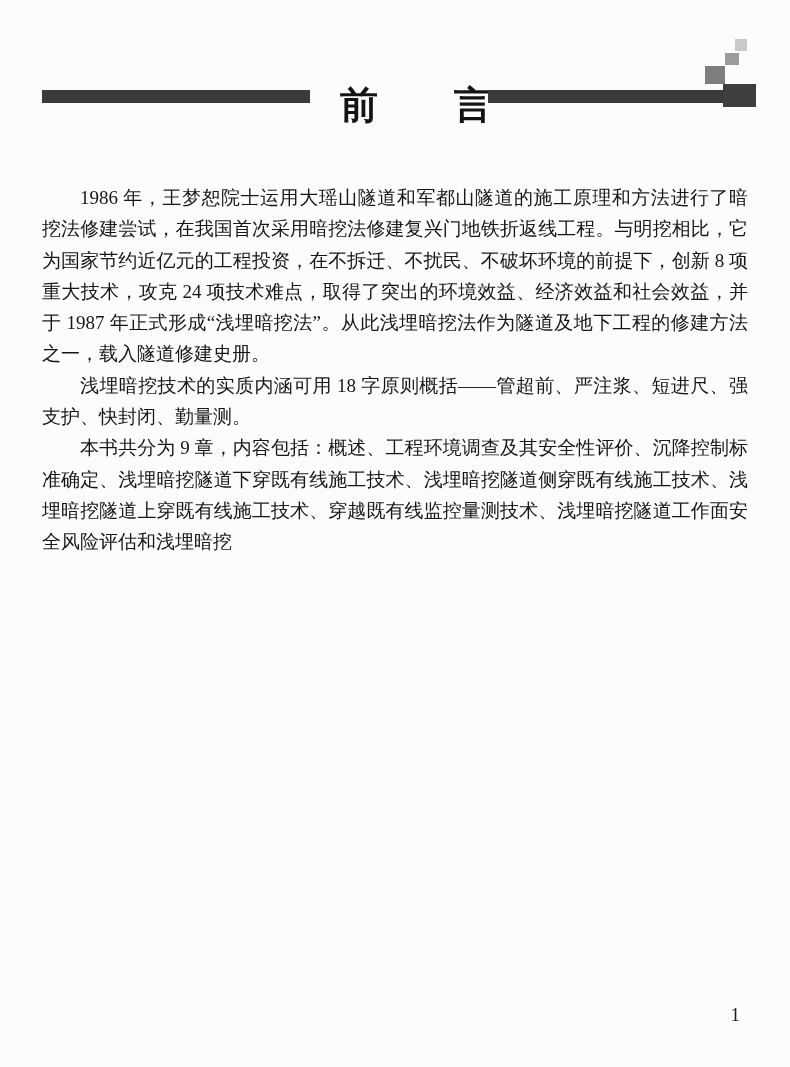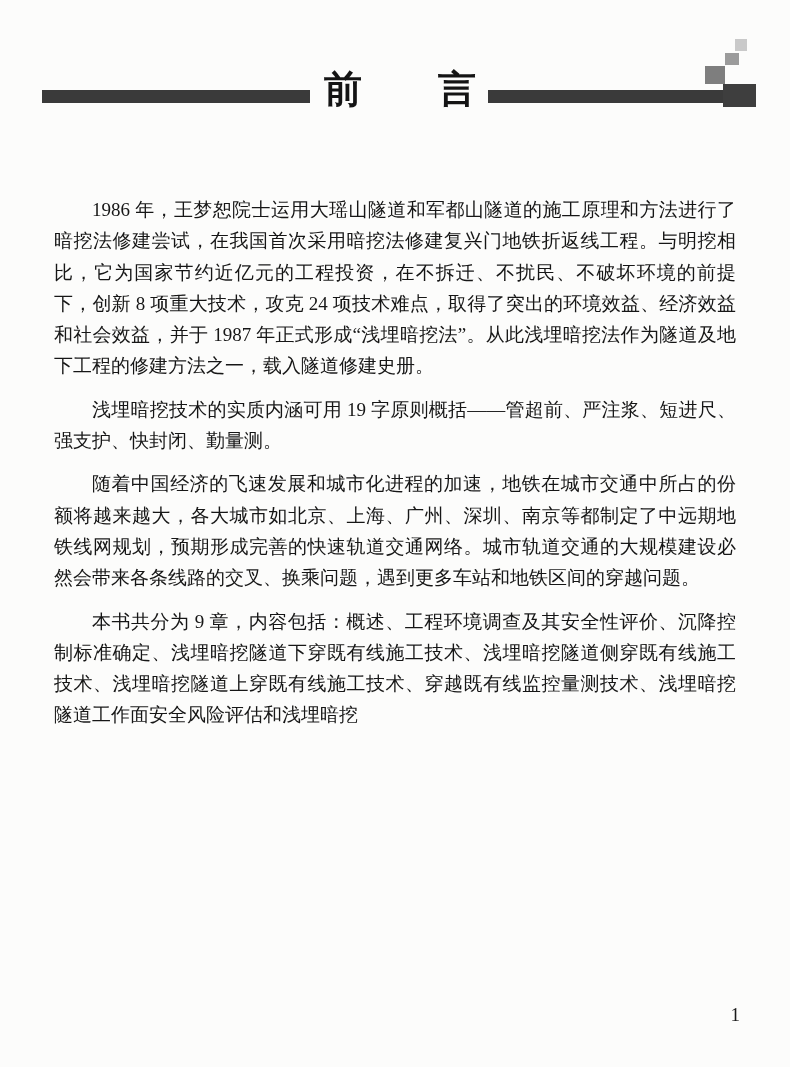--- a/index.html
+++ b/index.html
@@ -22,21 +22,21 @@
     height: 13px;
     background: #3a3a3a;
   }
   .rule-left  { left: 42px;  top: 90px; width: 268px; }
   .rule-right { left: 488px; top: 90px; width: 258px; }
   .chapter-title {
     position: absolute;
     left: 310px;
     top: 64px;
     width: 180px;
-    margin: 0;
+    margin: 16px;
     text-align: center;
     font-family: "Liberation Sans", "DejaVu Sans", sans-serif;
     font-size: 38px;
     font-weight: bold;
     color: #141414;
     letter-spacing: 0;
     white-space: pre;
   }
   .sq { position: absolute; }
   .sq1 { left: 735px; top: 39px; width: 12px; height: 12px; background: #c9c9c9; }
@@ -49,21 +49,21 @@
     left: 42px;
     top: 182px;
     width: 706px;
     font-size: 19px;
     line-height: 31.3px;
     color: #161616;
     text-align: justify;
     text-justify: inter-character;
   }
   .body-text p {
-    margin: 12px;
+    margin: 0;
     text-indent: 2em;
   }
   
   .page-number {
     position: absolute;
     right: 50px;
     top: 1004px;
     font-size: 19px;
     color: #1a1a1a;
   }
@@ -81,20 +81,19 @@
     <div>
       <div class="sq sq1"></div>
       <div class="sq sq2"></div>
       <div class="sq sq3"></div>
       <div class="sq sq4"></div>
     </div>
   </div>
 
   <div class="body-text">
     <p>1986 年，王梦恕院士运用大瑶山隧道和军都山隧道的施工原理和方法进行了暗挖法修建尝试，在我国首次采用暗挖法修建复兴门地铁折返线工程。与明挖相比，它为国家节约近亿元的工程投资，在不拆迁、不扰民、不破坏环境的前提下，创新 8 项重大技术，攻克 24 项技术难点，取得了突出的环境效益、经济效益和社会效益，并于 1987 年正式形成“浅埋暗挖法”。从此浅埋暗挖法作为隧道及地下工程的修建方法之一，载入隧道修建史册。</p>
-    <p>浅埋暗挖技术的实质内涵可用 19 字原则概括——管超前、严注浆、短进尺、强支护、快封闭、勤量测。</p>
-    <p>随着中国经济的飞速发展和城市化进程的加速，地铁在城市交通中所占的份额将越来越大，各大城市如北京、上海、广州、深圳、南京等都制定了中远期地铁线网规划，预期形成完善的快速轨道交通网络。城市轨道交通的大规模建设必然会带来各条线路的交叉、换乘问题，遇到更多车站和地铁区间的穿越问题。</p>
+    <p>浅埋暗挖技术的实质内涵可用 18 字原则概括——管超前、严注浆、短进尺、强支护、快封闭、勤量测。</p>
     <p>本书共分为 9 章，内容包括：概述、工程环境调查及其安全性评价、沉降控制标准确定、浅埋暗挖隧道下穿既有线施工技术、浅埋暗挖隧道侧穿既有线施工技术、浅埋暗挖隧道上穿既有线施工技术、穿越既有线监控量测技术、浅埋暗挖隧道工作面安全风险评估和浅埋暗挖</p>
   </div>
 
   <div class="page-number">1</div>
 
 </div>
 
 </body></html>

